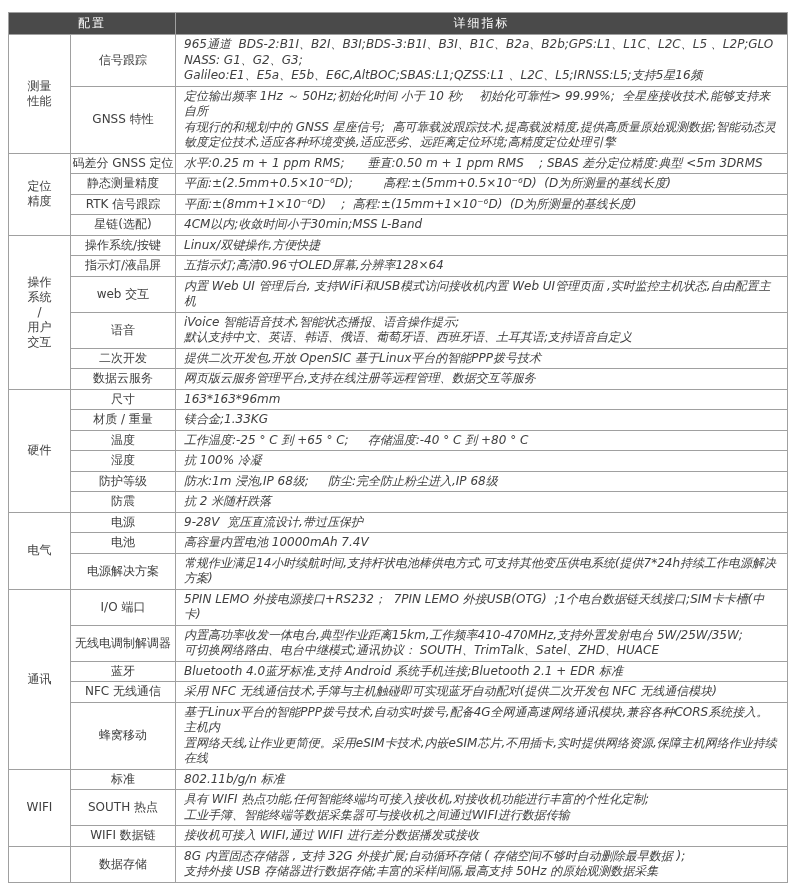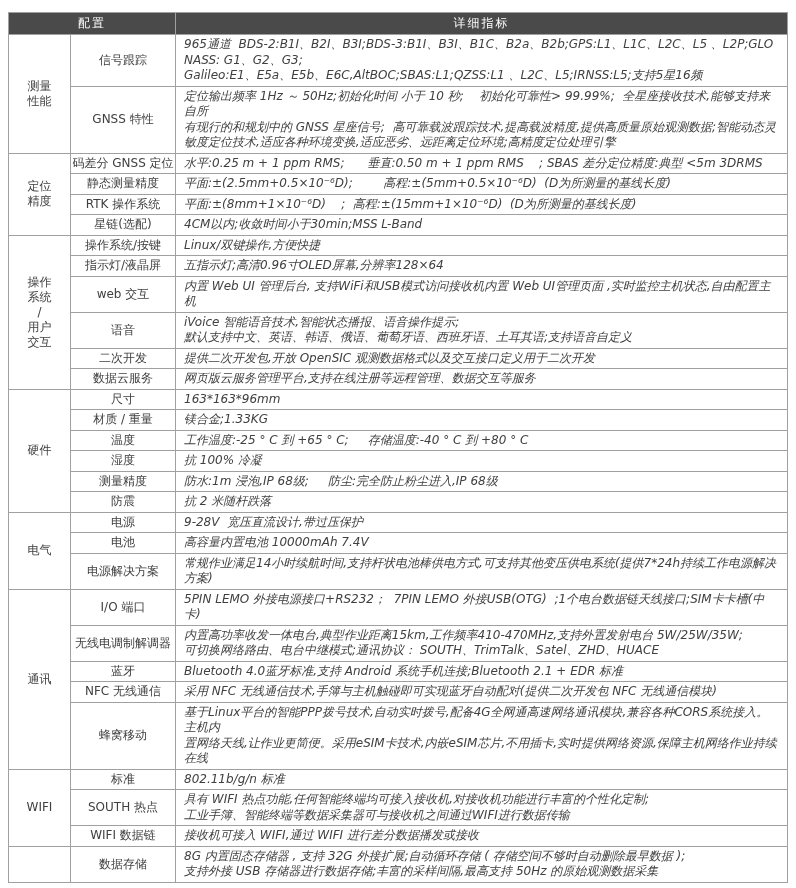--- a/index.html
+++ b/index.html
@@ -103,21 +103,21 @@
             <div class="val-line">水平:0.25 m + 1 ppm RMS;      垂直:0.50 m + 1 ppm RMS    ; SBAS 差分定位精度:典型 &lt;5m 3DRMS</div>
           </td>
         </tr>
         <tr>
           <td class="item">静态测量精度</td>
           <td class="val">
             <div class="val-line">平面:±(2.5mm+0.5×10⁻⁶D);        高程:±(5mm+0.5×10⁻⁶D)  (D为所测量的基线长度)</div>
           </td>
         </tr>
         <tr>
-          <td class="item">RTK 操作系统</td>
+          <td class="item">RTK 信号跟踪</td>
           <td class="val">
             <div class="val-line">平面:±(8mm+1×10⁻⁶D)    ;  高程:±(15mm+1×10⁻⁶D)  (D为所测量的基线长度)</div>
           </td>
         </tr>
         <tr>
           <td class="item">星链(选配)</td>
           <td class="val">
             <div class="val-line">4CM以内;收敛时间小于30min;MSS L-Band</div>
           </td>
         </tr>
@@ -147,21 +147,21 @@
         <tr>
           <td class="item">语音</td>
           <td class="val">
             <div class="val-line">iVoice 智能语音技术,智能状态播报、语音操作提示;</div>
             <div class="val-line">默认支持中文、英语、韩语、俄语、葡萄牙语、西班牙语、土耳其语;支持语音自定义</div>
           </td>
         </tr>
         <tr>
           <td class="item">二次开发</td>
           <td class="val">
-            <div class="val-line">提供二次开发包,开放 OpenSIC 观测数据格式以及交互接口定义用于二次开发</div>
+            <div class="val-line">提供二次开发包,开放 OpenSIC 基于Linux平台的智能PPP拨号技术</div>
           </td>
         </tr>
         <tr>
           <td class="item">数据云服务</td>
           <td class="val">
             <div class="val-line">网页版云服务管理平台,支持在线注册等远程管理、数据交互等服务</div>
           </td>
         </tr>
         <tr>
           <td class="cat" rowspan="6">
@@ -184,21 +184,21 @@
             <div class="val-line">工作温度:-25 ° C 到 +65 ° C;     存储温度:-40 ° C 到 +80 ° C</div>
           </td>
         </tr>
         <tr>
           <td class="item">湿度</td>
           <td class="val">
             <div class="val-line">抗 100% 冷凝</div>
           </td>
         </tr>
         <tr>
-          <td class="item">测量精度</td>
+          <td class="item">防护等级</td>
           <td class="val">
             <div class="val-line">防水:1m 浸泡,IP 68级;     防尘:完全防止粉尘进入,IP 68级</div>
           </td>
         </tr>
         <tr>
           <td class="item">防震</td>
           <td class="val">
             <div class="val-line">抗 2 米随杆跌落</div>
           </td>
         </tr>

